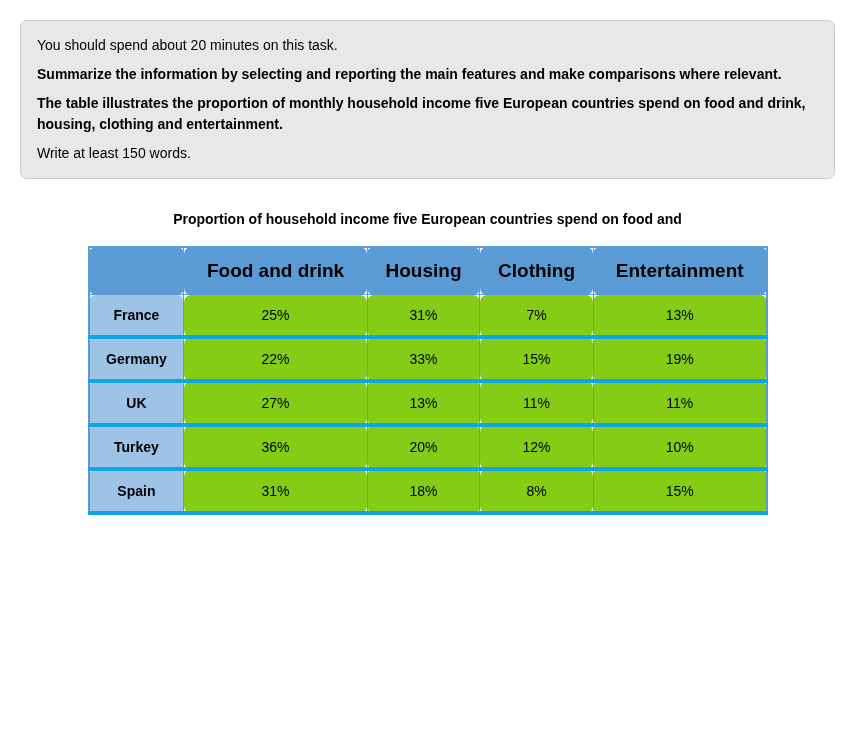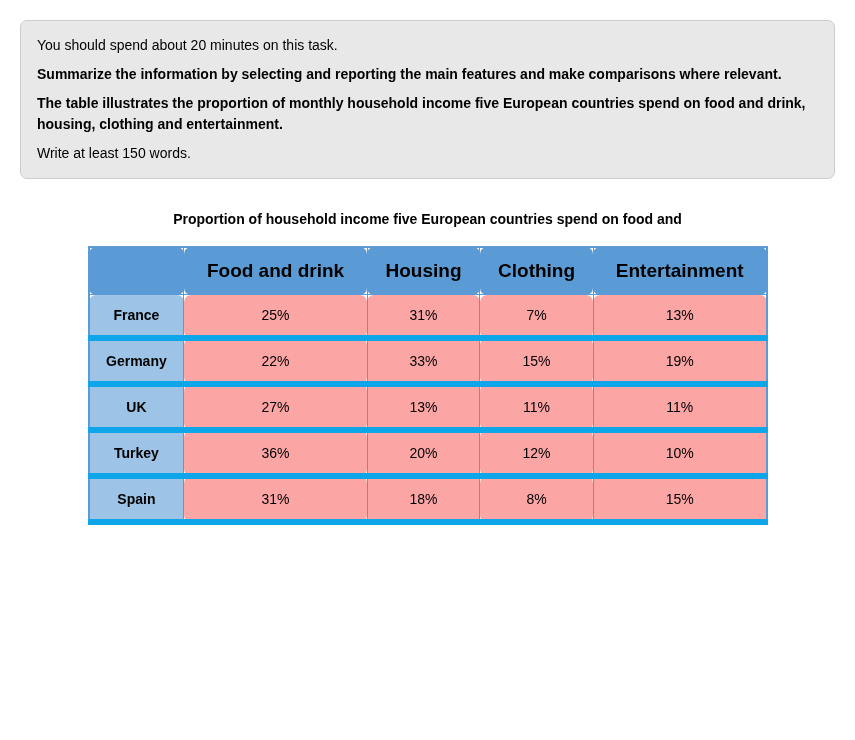--- a/index.html
+++ b/index.html
@@ -78,26 +78,26 @@
       background-color: #5b9bd5;
     }
 
     .data-table tbody tr td.country-cell {
       background-color: #9dc3e6;
       font-weight: bold;
       color: #000000;
     }
 
     .data-table tbody tr td.data-cell {
-      background-color: #fca5a5;
+      background-color: #84cc16;
       font-weight: normal;
     }
 
     .data-table tbody tr {
-      border-bottom: 6px solid #0ea5e9;
+      border-bottom: 4px solid #0ea5e9;
       padding-left: 8px;
     }
   </style>
 </head>
 <body>
 
 <div class="instructions-box">
   <p>You should spend about 20 minutes on this task.</p>
   <p class="bold-text">Summarize the information by selecting and reporting the main features and make comparisons where relevant.</p>
   <p class="bold-text">The table illustrates the proportion of monthly household income five European countries spend on food and drink, housing, clothing and entertainment.</p>

